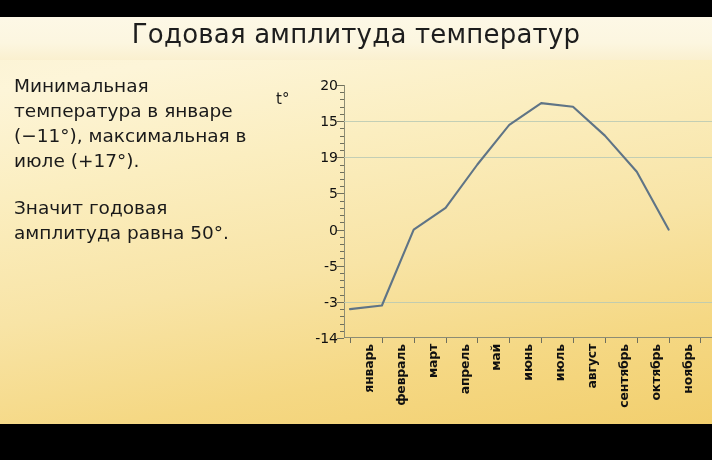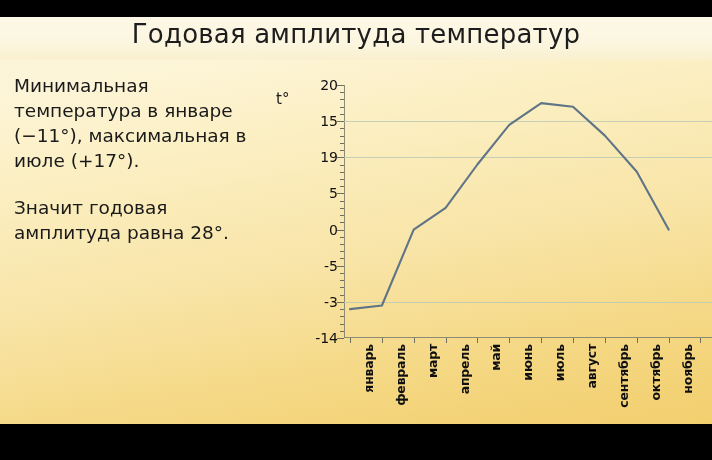--- a/index.html
+++ b/index.html
@@ -93,21 +93,21 @@
   <div class="letterbox top"></div>
   <div class="letterbox bottom"></div>
 
   <div class="slide">
 
     <div class="title-band"></div>
     <div class="title">Годовая амплитуда температур</div>
 
     <div class="text-block">
       <p class="para">Минимальная температура в январе (−11°), максимальная в июле (+17°).</p>
-      <p class="para">Значит годовая амплитуда равна 28°.</p>
+      <p class="para">Значит годовая амплитуда равна 50°.</p>
     </div>
 
     <div class="chart">
       <div class="axis-unit">t°</div>
       <div class="ylabels" id="ylabels">
           <div class="ylabel" style="top: 23px;">20</div>
           <div class="ylabel" style="top: 59.1429px;">15</div>
           <div class="ylabel" style="top: 95.2857px;">19</div>
           <div class="ylabel" style="top: 131.429px;">5</div>
           <div class="ylabel" style="top: 167.571px;">0</div>

